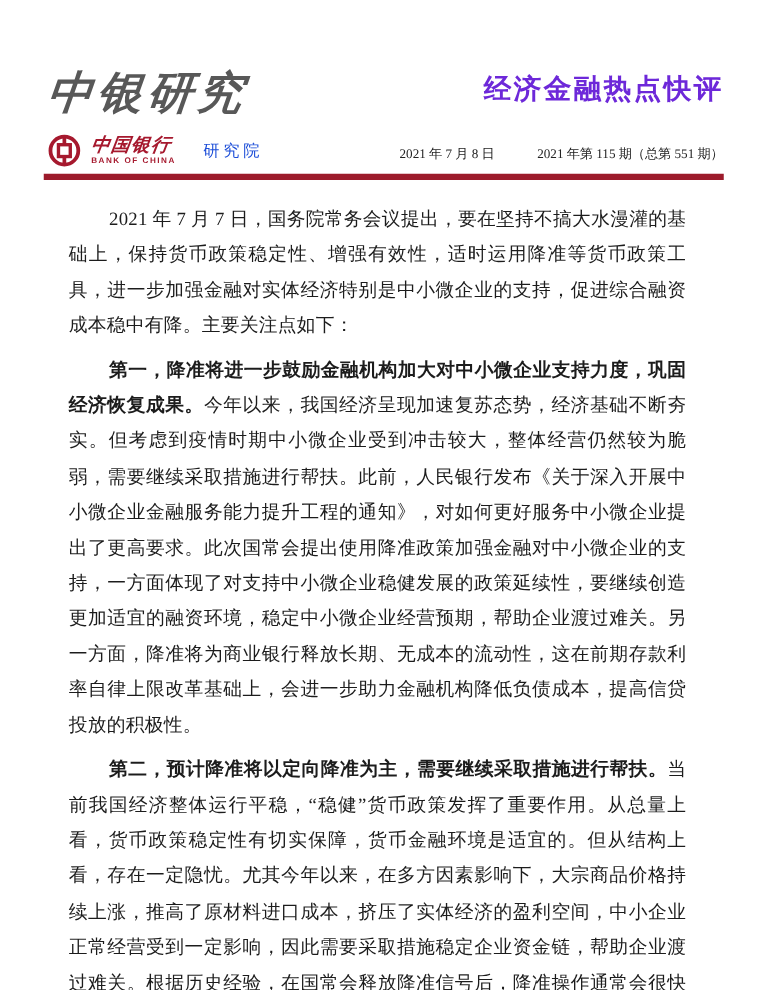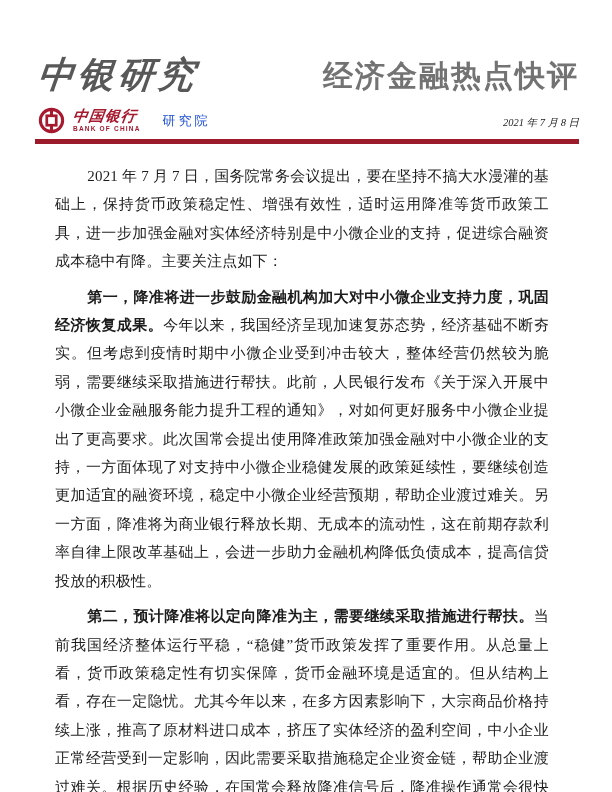--- a/index.html
+++ b/index.html
@@ -17,23 +17,23 @@
     position:absolute;left:38px;top:56px;
     font-family:"DejaVu Serif", serif;
     font-style:italic;font-weight:bold;
     font-size:36px;line-height:1;
     color:#585858;
     letter-spacing:4px;
     transform:skewX(-6deg);
   }
   .masthead-title{
     position:absolute;right:33px;top:58px;
-    font-size:30px;line-height:1.2;
+    font-size:22px;line-height:1.2;
     font-weight:bold;
-    color:#737373;
+    color:#6d28d9;
     letter-spacing:2px;
     white-space:nowrap;
   }
   .logo-row{
     position:absolute;left:38px;top:107px;
     display:flex;align-items:center;gap:8px;
   }
   .boc-emblem{flex:0 0 auto;display:block;}
   .boc-names{display:flex;flex-direction:column;line-height:1;}
   .boc-cn{
@@ -50,21 +50,20 @@
   .institute{
     margin-left:14px;
     font-size:13px;color:#1d4ed8;letter-spacing:3px;
     white-space:nowrap;
   }
   .meta-row{
     position:absolute;top:116px;right:33px;
     display:flex;gap:34px;align-items:center;
     font-size:10.5px;color:#222;
     white-space:nowrap;
-    font-style:italic;
   }
   .header-rule{
     position:absolute;left:35px;right:33px;top:139px;
     height:4.5px;background:#9c1b2b;
   }
   
   .article{
     position:absolute;left:55px;top:162px;width:510px;
   }
   .article-title{
@@ -109,20 +108,21 @@
     </svg>
     <div class="boc-names">
       <span class="boc-cn">中国银行</span>
       <span class="boc-en">BANK OF CHINA</span>
     </div>
     <span class="institute">研究院</span>
   </div>
 
   <div class="meta-row">
     <span>2021 年 7 月 8 日</span>
+    <span>2021 年第 115 期（总第 551 期）</span>
   </div>
 
   <div class="header-rule"></div>
 
   <div class="article">
 
     <p><span class="lead"></span><span>2021 年 7 月 7 日，国务院常务会议提出，要在坚持不搞大水漫灌的基础上，保持货币政策稳定性、增强有效性，适时运用降准等货币政策工具，进一步加强金融对实体经济特别是中小微企业的支持，促进综合融资成本稳中有降。主要关注点如下：</span></p>
 
     <p><span class="lead">第一，降准将进一步鼓励金融机构加大对中小微企业支持力度，巩固经济恢复成果。</span><span>今年以来，我国经济呈现加速复苏态势，经济基础不断夯实。但考虑到疫情时期中小微企业受到冲击较大，整体经营仍然较为脆弱，需要继续采取措施进行帮扶。此前，人民银行发布《关于深入开展中小微企业金融服务能力提升工程的通知》，对如何更好服务中小微企业提出了更高要求。此次国常会提出使用降准政策加强金融对中小微企业的支持，一方面体现了对支持中小微企业稳健发展的政策延续性，要继续创造更加适宜的融资环境，稳定中小微企业经营预期，帮助企业渡过难关。另一方面，降准将为商业银行释放长期、无成本的流动性，这在前期存款利率自律上限改革基础上，会进一步助力金融机构降低负债成本，提高信贷投放的积极性。</span></p>
 

